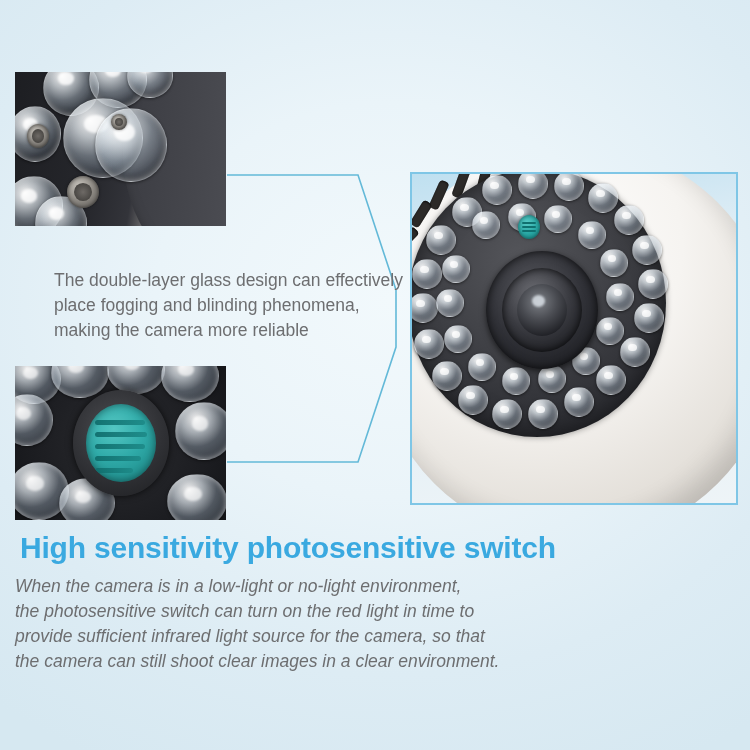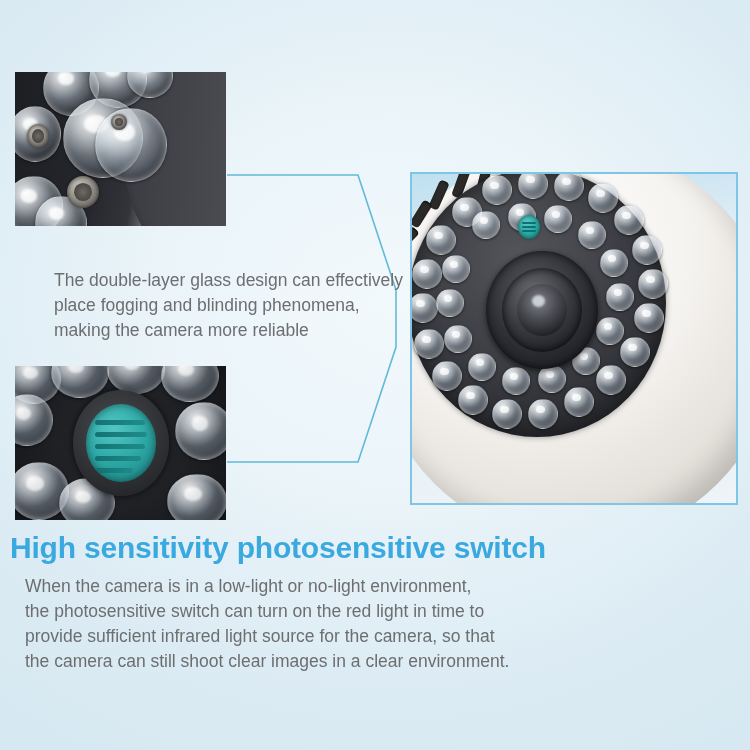--- a/index.html
+++ b/index.html
@@ -225,31 +225,31 @@
 
   
   .headline {
     position: absolute;
     color: #3aa9e0;
     font-weight: bold;
     letter-spacing: -.2px;
     white-space: nowrap;
   }
   .h1 { left: 15px; top: 230px; font-size: 30px; }
-  .h2 { left: 10px; top: 531px; font-size: 30px; }
+  .h2 { left: 20px; top: 531px; font-size: 30px; }
 
   .bodytext {
     position: absolute;
     color: #6d6e70;
     font-size: 17.5px;
     line-height: 25px;
     white-space: pre-line;
   }
   .b1 { left: 30px; top: 268px; width: 400px; margin-left: 24px; }
-  .b2 { left: 25px; top: 574px; width: 560px; }
+  .b2 { left: 15px; top: 574px; width: 560px; font-style: italic; }
 </style>
 </head>
 <body>
 
 <div id="page">
 
   <div class="photo inset-1">
     <div class="i1-bg"></div>
     <div class="i1-rim"></div>
 

